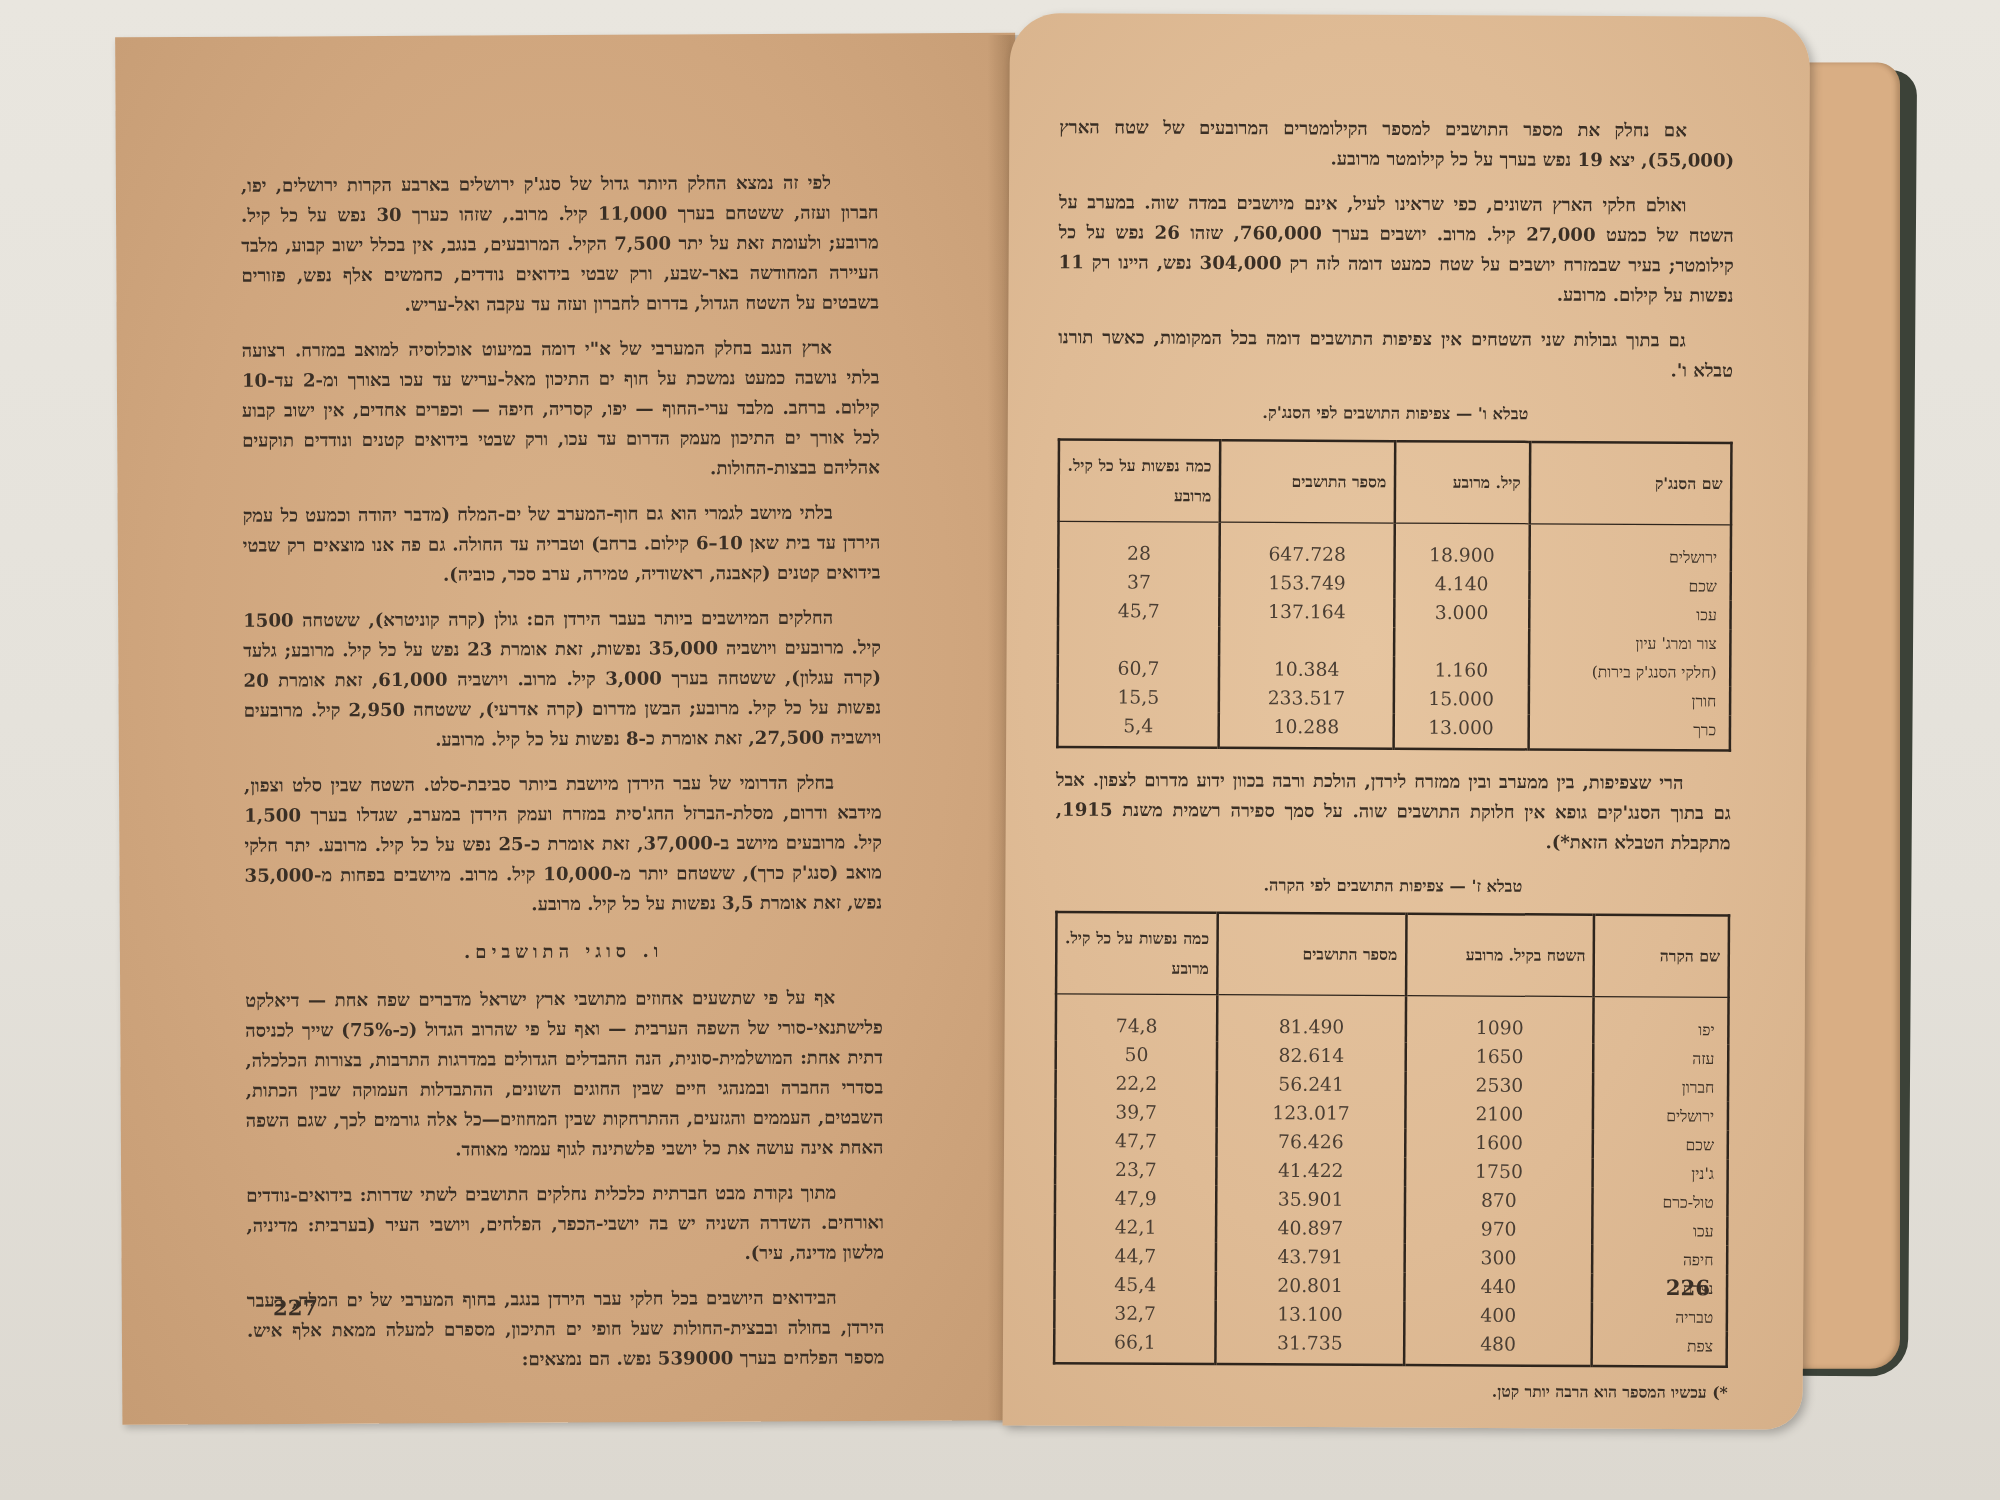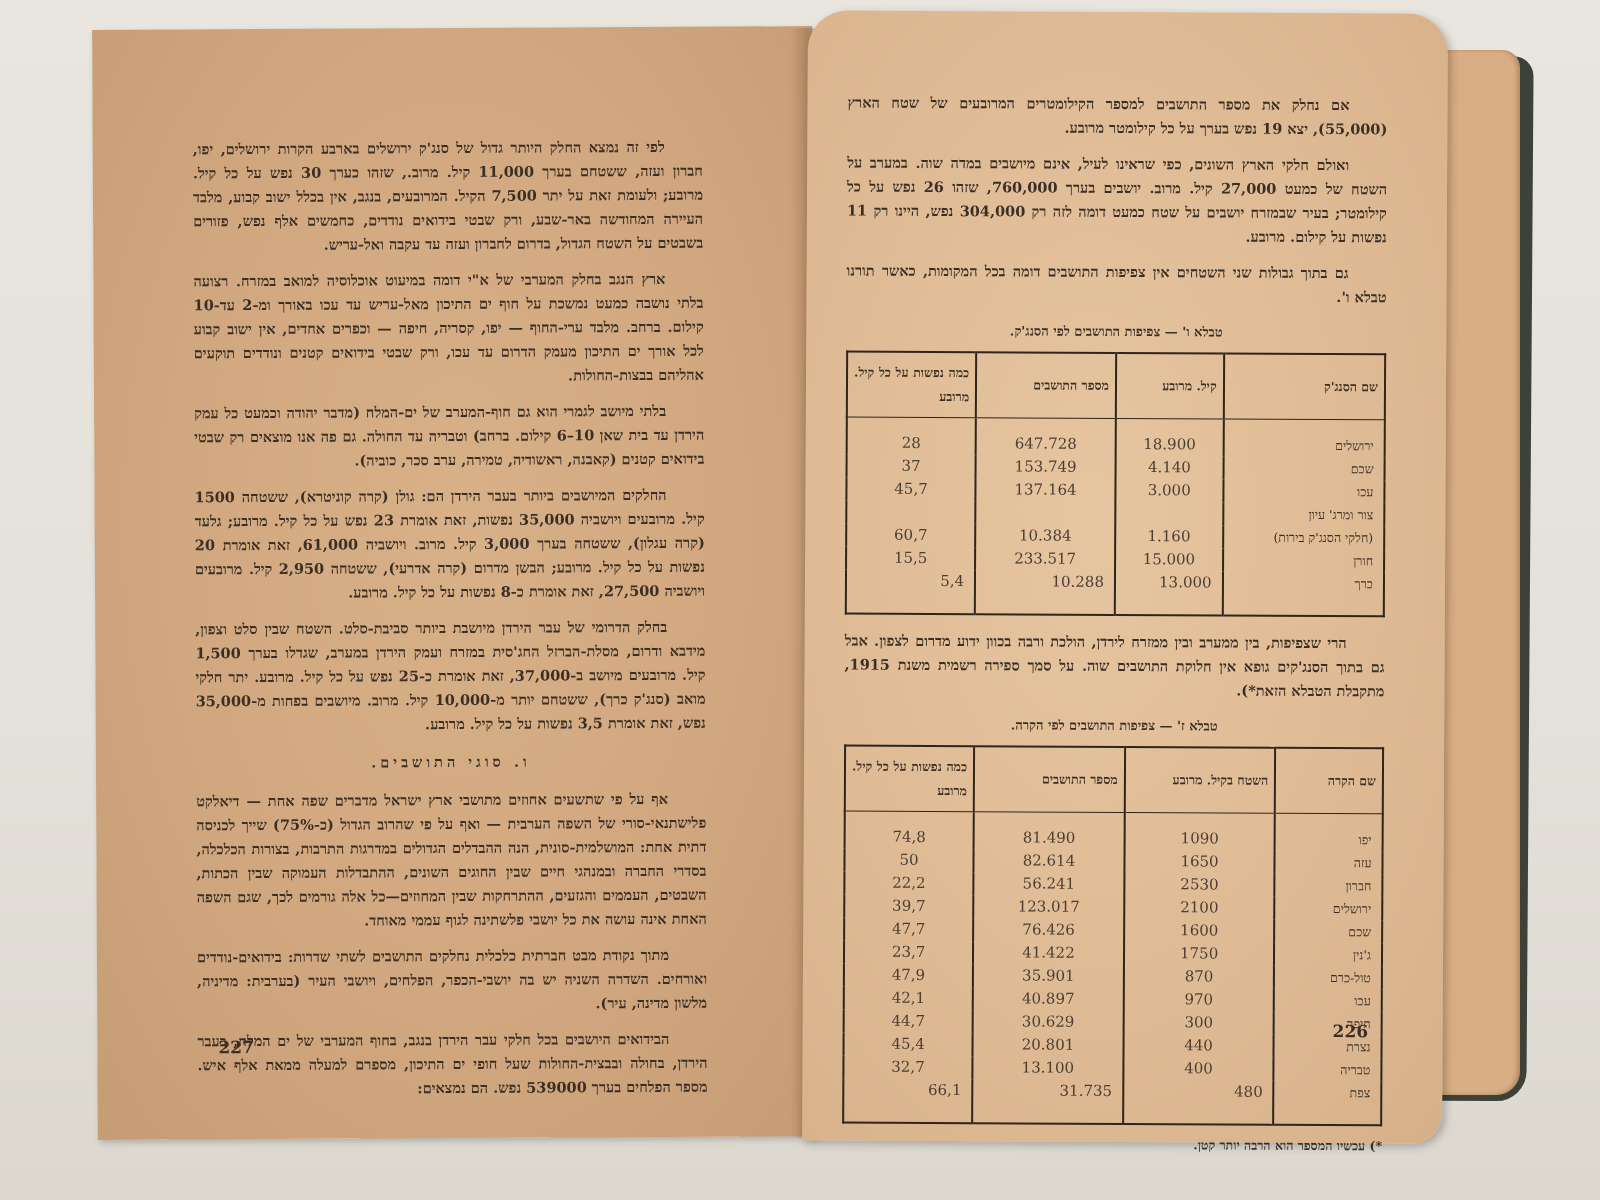--- a/index.html
+++ b/index.html
@@ -44,21 +44,21 @@
   .right .text { position:absolute; left:40px; top:80px; width:540px; }
   p { margin:0 0 12px 0; text-indent:38px; }
   .section-title { text-align:center; letter-spacing:4px; margin:14px 0 14px; text-indent:0; }
   .caption { text-align:center; font-size:13px; margin:6px 0 8px; text-indent:0; }
   table { border-collapse:collapse; direction:rtl; width:100%; font-size:15px; border:2px solid #2e251d; }
   th { font-size:12.5px; font-weight:bold; padding:8px 6px; border-left:2px solid #2e251d; border-bottom:1.5px solid #2e251d; vertical-align:middle; }
   td { border-left:2px solid #2e251d; padding:0 10px; line-height:23px; font-weight:normal; }
   td.num { text-align:center; font-family:"DejaVu Serif", serif; color:#4a3e33; }
   td.name { text-align:right; font-size:12.5px; font-weight:normal; }
   tbody tr:first-child td { padding-top:14px; }
-  tbody tr:last-child td { padding-bottom:20px;text-align:right; }
+  tbody tr:last-child td { padding-bottom:4px; }
   .footnote { direction:rtl; text-align:right; font-size:12.5px; margin-top:8px; font-weight:bold; }
   .page-num { position:absolute; font-size:17px; font-weight:bold; }
   .left .page-num { left:121px; top:1008px; }
   .right .page-num { left:530px; top:1008px; }
 </style>
 </head>
 <body>
 
 <div class="cover"></div>
 <div class="page-edge"></div>
@@ -199,21 +199,21 @@
           </tr>
         <tr>
             <td class="name">עכו</td>
             <td class="num">970</td>
             <td class="num">40.897</td>
             <td class="num" style="border-left:none">42,1</td>
           </tr>
         <tr>
             <td class="name">חיפה</td>
             <td class="num">300</td>
-            <td class="num">30.629</td>
+            <td class="num">43.791</td>
             <td class="num" style="border-left:none">44,7</td>
           </tr>
         <tr>
             <td class="name">נצרת</td>
             <td class="num">440</td>
             <td class="num">20.801</td>
             <td class="num" style="border-left:none">45,4</td>
           </tr>
         <tr>
             <td class="name">טבריה</td>

